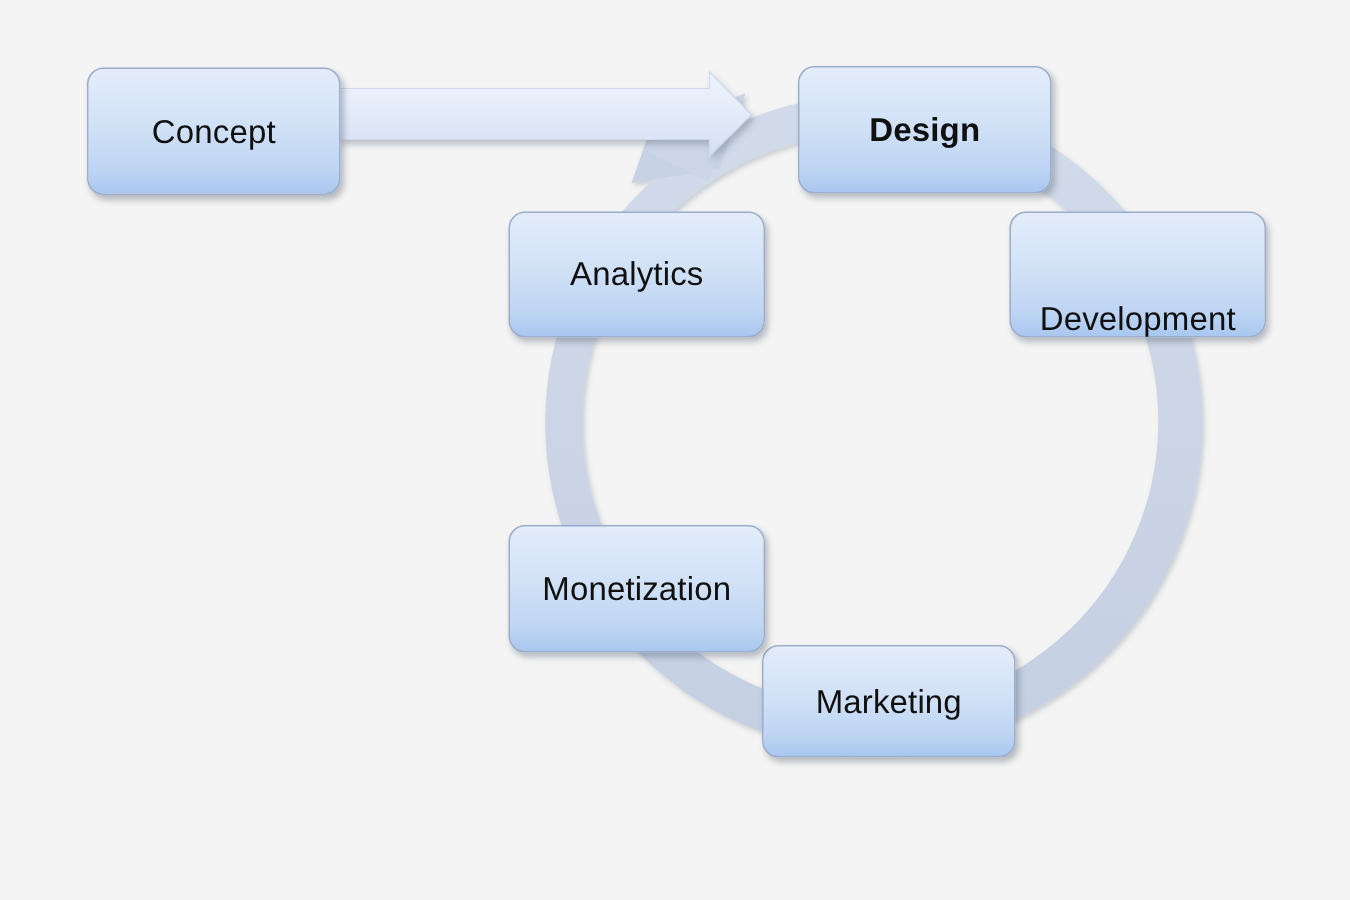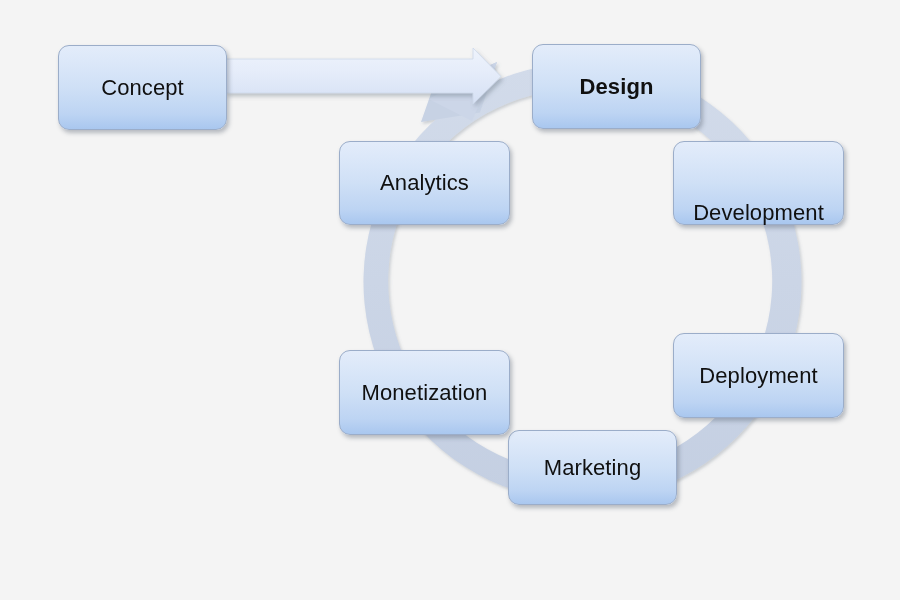--- a/index.html
+++ b/index.html
@@ -113,23 +113,20 @@
   </div>
 
   <div class="node" style="left:532px; top:44px; width:169px; height:85px;font-weight:bold;">
     <span class="node-label">Design</span>
   </div>
 
   <div class="node" style="left:673px; top:141px; width:171px; height:84px;align-items:flex-end;">
     <span class="node-label">Development</span>
   </div>
 
-  <div class="node" style="left:673px; top:333px; width:171px; height:85px;">
-    <span class="node-label">Deployment</span>
-  </div>
 
   <div class="node" style="left:508px; top:430px; width:169px; height:75px;">
     <span class="node-label">Marketing</span>
   </div>
 
   <div class="node" style="left:339px; top:333px; width:171px; height:85px;margin-top:17px;">
     <span class="node-label">Monetization</span>
   </div>
 
   <div class="node" style="left:339px; top:141px; width:171px; height:84px;">

